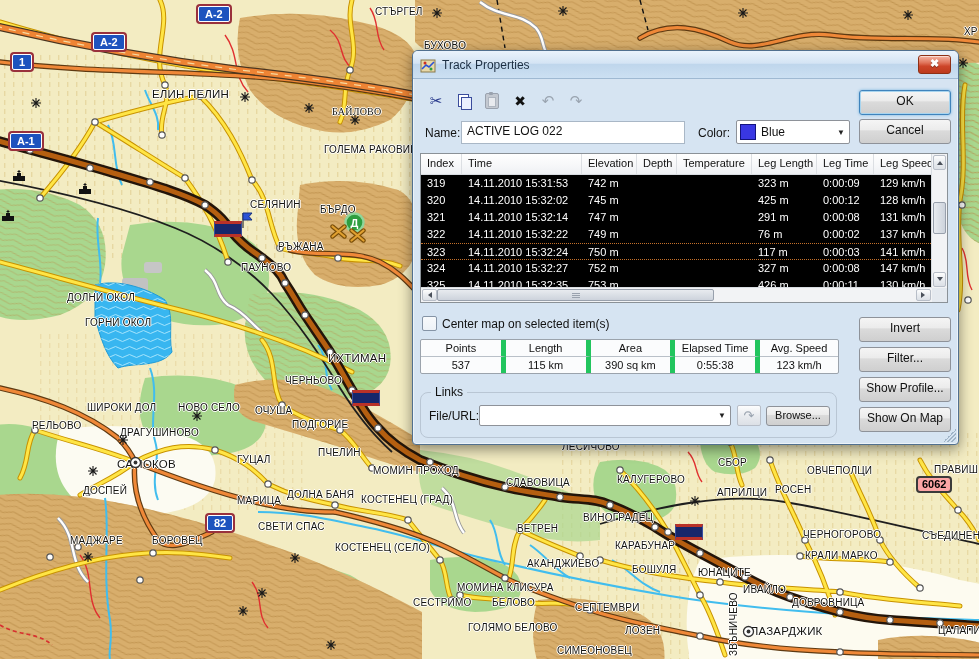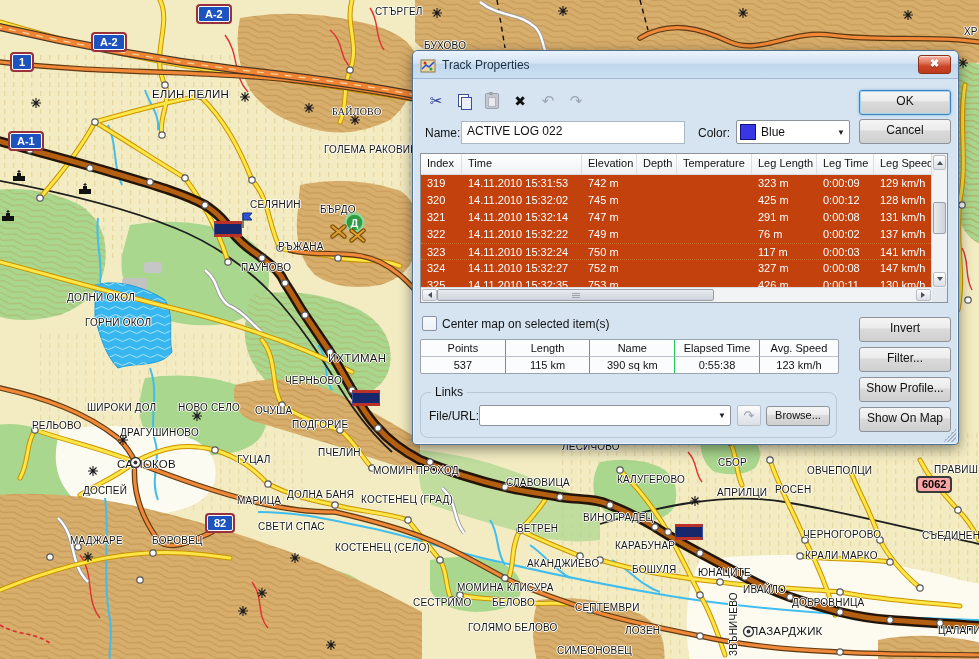--- a/index.html
+++ b/index.html
@@ -50,21 +50,21 @@
   
   .grid{position:absolute;left:7px;top:102px;width:528px;height:150px;background:#fff;
     border:1px solid #8A9197;box-sizing:border-box;font-size:11px;}
   .ghead{display:flex;height:20px;background:linear-gradient(#FFFFFF,#F6F7F9 60%,#EEF0F3);
     border-bottom:1px solid #D8DCE1;}
   .ghead span{display:block;box-sizing:border-box;padding:3px 0 0 6px;border-right:1px solid #DCDFE3;
     overflow:hidden;white-space:nowrap;}
   .gbody{height:114px;overflow:hidden;position:relative;}
   .grow{display:flex;height:17px;box-sizing:border-box;}
   .grow span{display:block;box-sizing:border-box;padding:2px 0 0 6px;overflow:hidden;white-space:nowrap;}
-  .grow.sel{background:#c2410c;color:#fff;}
+  .grow.sel{background:#000000;color:#fff;}
   .grow.foc{border-top:1px dotted #C4702A;border-bottom:1px dotted #C4702A;}
   .vscr{position:absolute;right:0;top:0;width:15px;bottom:14px;background:#F2F3F5;border-left:1px solid #D8DCE1;}
   .hscr{position:absolute;left:0;right:15px;bottom:0;height:14px;background:#F2F3F5;border-top:1px solid #D8DCE1;}
   .scrbtn{position:absolute;background:linear-gradient(#FDFDFD,#E9ECF0 50%,#DCE0E6);border:1px solid #B8BEC8;
     border-radius:2px;display:flex;align-items:center;justify-content:center;}
   .thumb{position:absolute;background:linear-gradient(90deg,#E8EBEF,#CDD3DC);border:1px solid #98A0AC;border-radius:2px;}
   .hthumb{background:linear-gradient(#E8EBEF,#CDD3DC);}
   .grip{display:flex;flex-direction:column;gap:1px;align-items:center;justify-content:center;height:100%;}
   .grip i{display:block;width:8px;height:1px;background:#9AA2AE;}
   .arr{width:0;height:0;border:3px solid transparent;}
@@ -73,21 +73,21 @@
   .arr.lf{border-right:4px solid #4A505A;margin-left:-2px;}
   .arr.rt{border-left:4px solid #4A505A;margin-right:-2px;}
   .corner{position:absolute;right:0;bottom:0;width:15px;height:14px;background:#E4E9EF;}
 
   .chkrow{position:absolute;left:9px;top:265px;display:flex;align-items:center;gap:5px;font-size:12px;}
   .chk{width:13px;height:13px;background:linear-gradient(#F8FAFC,#EDF2F7);border:1px solid #8594A6;border-radius:2px;}
 
   .sums{position:absolute;left:7px;top:288px;width:417px;border:1px solid #9BA3AC;border-radius:2px;
         background:#FBFCFD;font-size:11px;}
   .sumrow{display:flex;}
-  .sumrow div{width:91px;box-sizing:border-box;text-align:center;padding:2px 0;border-right:1px solid #22c55e;
+  .sumrow div{width:91px;box-sizing:border-box;text-align:center;padding:2px 0;border-right:5px solid #22c55e;
     overflow:hidden;white-space:nowrap;}
   .sumrow div:last-child{border-right:none;width:84px;}
   .sumrow.vals div{border-top:1px solid #B9C0C8;}
 
   .group{position:absolute;left:7px;top:341px;width:415px;height:44px;border:1px solid #B9C6D4;
     border-radius:8px;}
   .group .gl{position:absolute;left:10px;top:-8px;background:#D6E4F2;padding:0 4px;font-size:12px;}
   .rgrip{position:absolute;right:2px;bottom:2px;width:13px;height:13px;
     background:linear-gradient(135deg,transparent 0 50%,#9FB4C8 50% 55%,transparent 55% 65%,#9FB4C8 65% 70%,transparent 70% 80%,#9FB4C8 80% 85%,transparent 85%);}
   .copyico{position:relative;width:13px;height:15px;}
@@ -763,21 +763,21 @@
 
   <div class="chkrow">
     <span class="chk"></span>
     <span>Center map on selected item(s)</span>
   </div>
 
   <div class="sums">
     <div class="sumrow hdrs" id="sumhdr">
         <div>Points</div>
         <div>Length</div>
-        <div>Name</div>
+        <div>Area</div>
         <div>Elapsed Time</div>
         <div>Avg. Speed</div>
       </div>
     <div class="sumrow vals" id="sumval">
         <div>537</div>
         <div>115 km</div>
         <div>390 sq km</div>
         <div>0:55:38</div>
         <div>123 km/h</div>
       </div>

